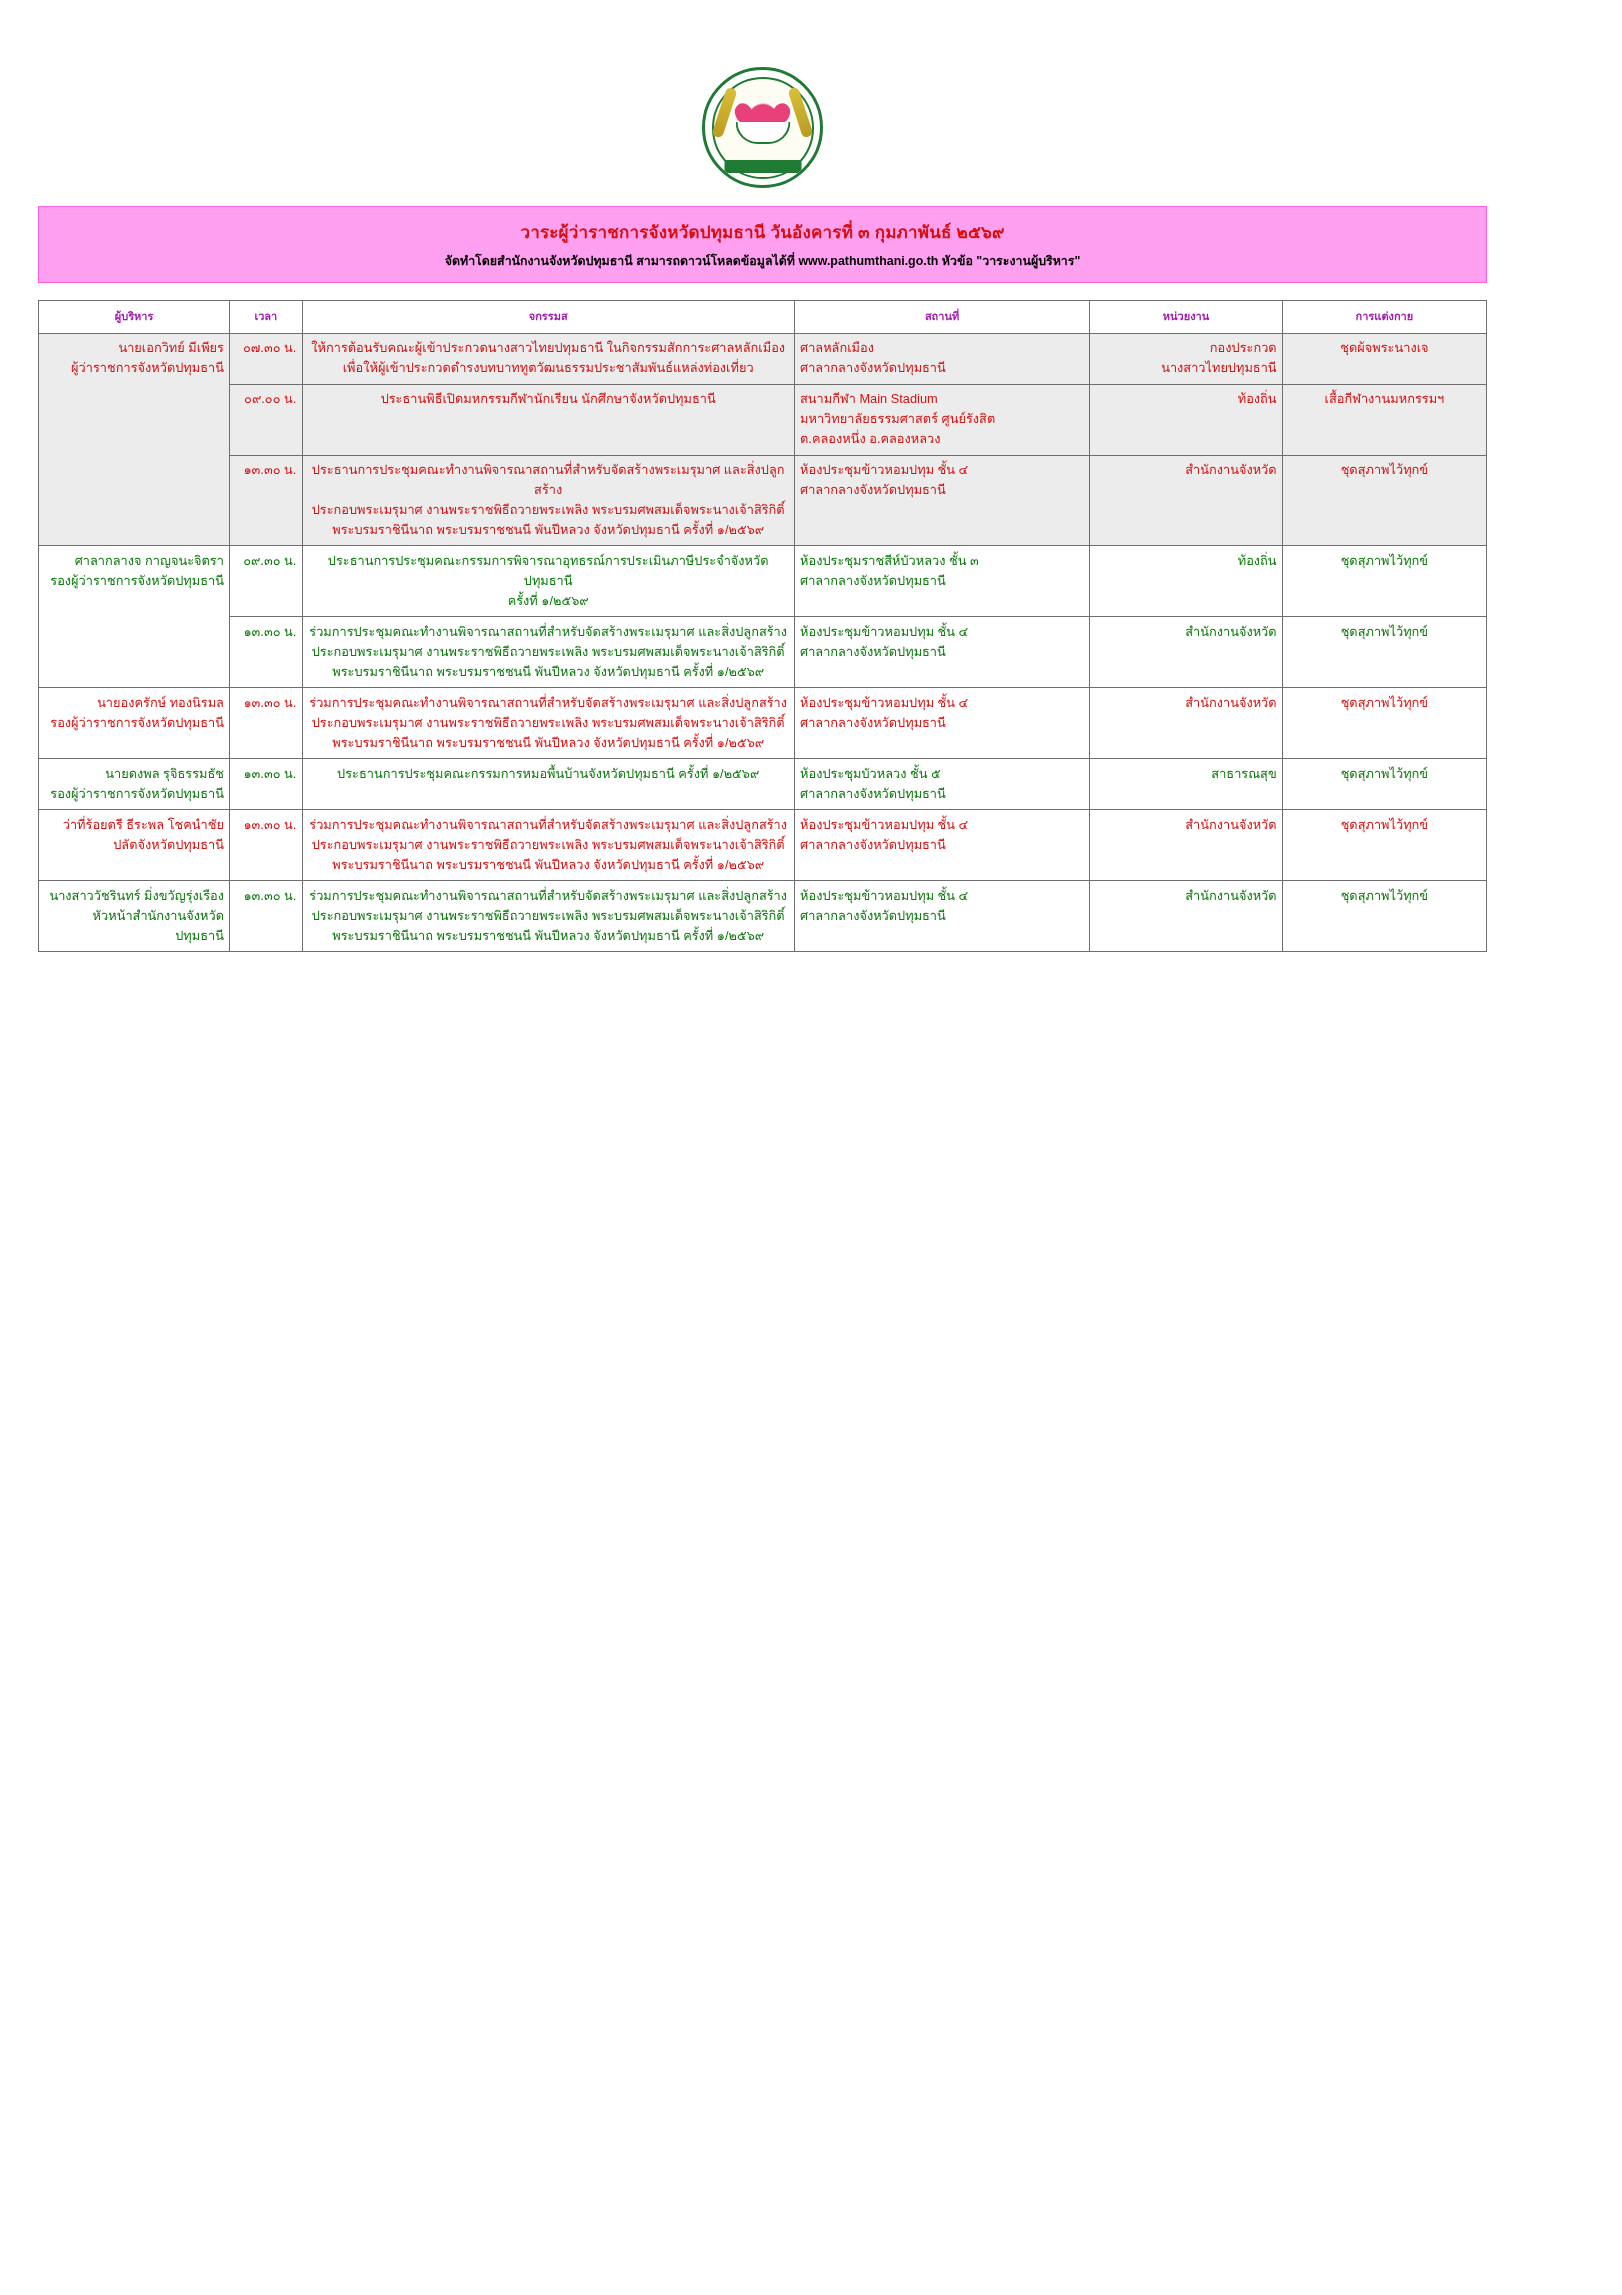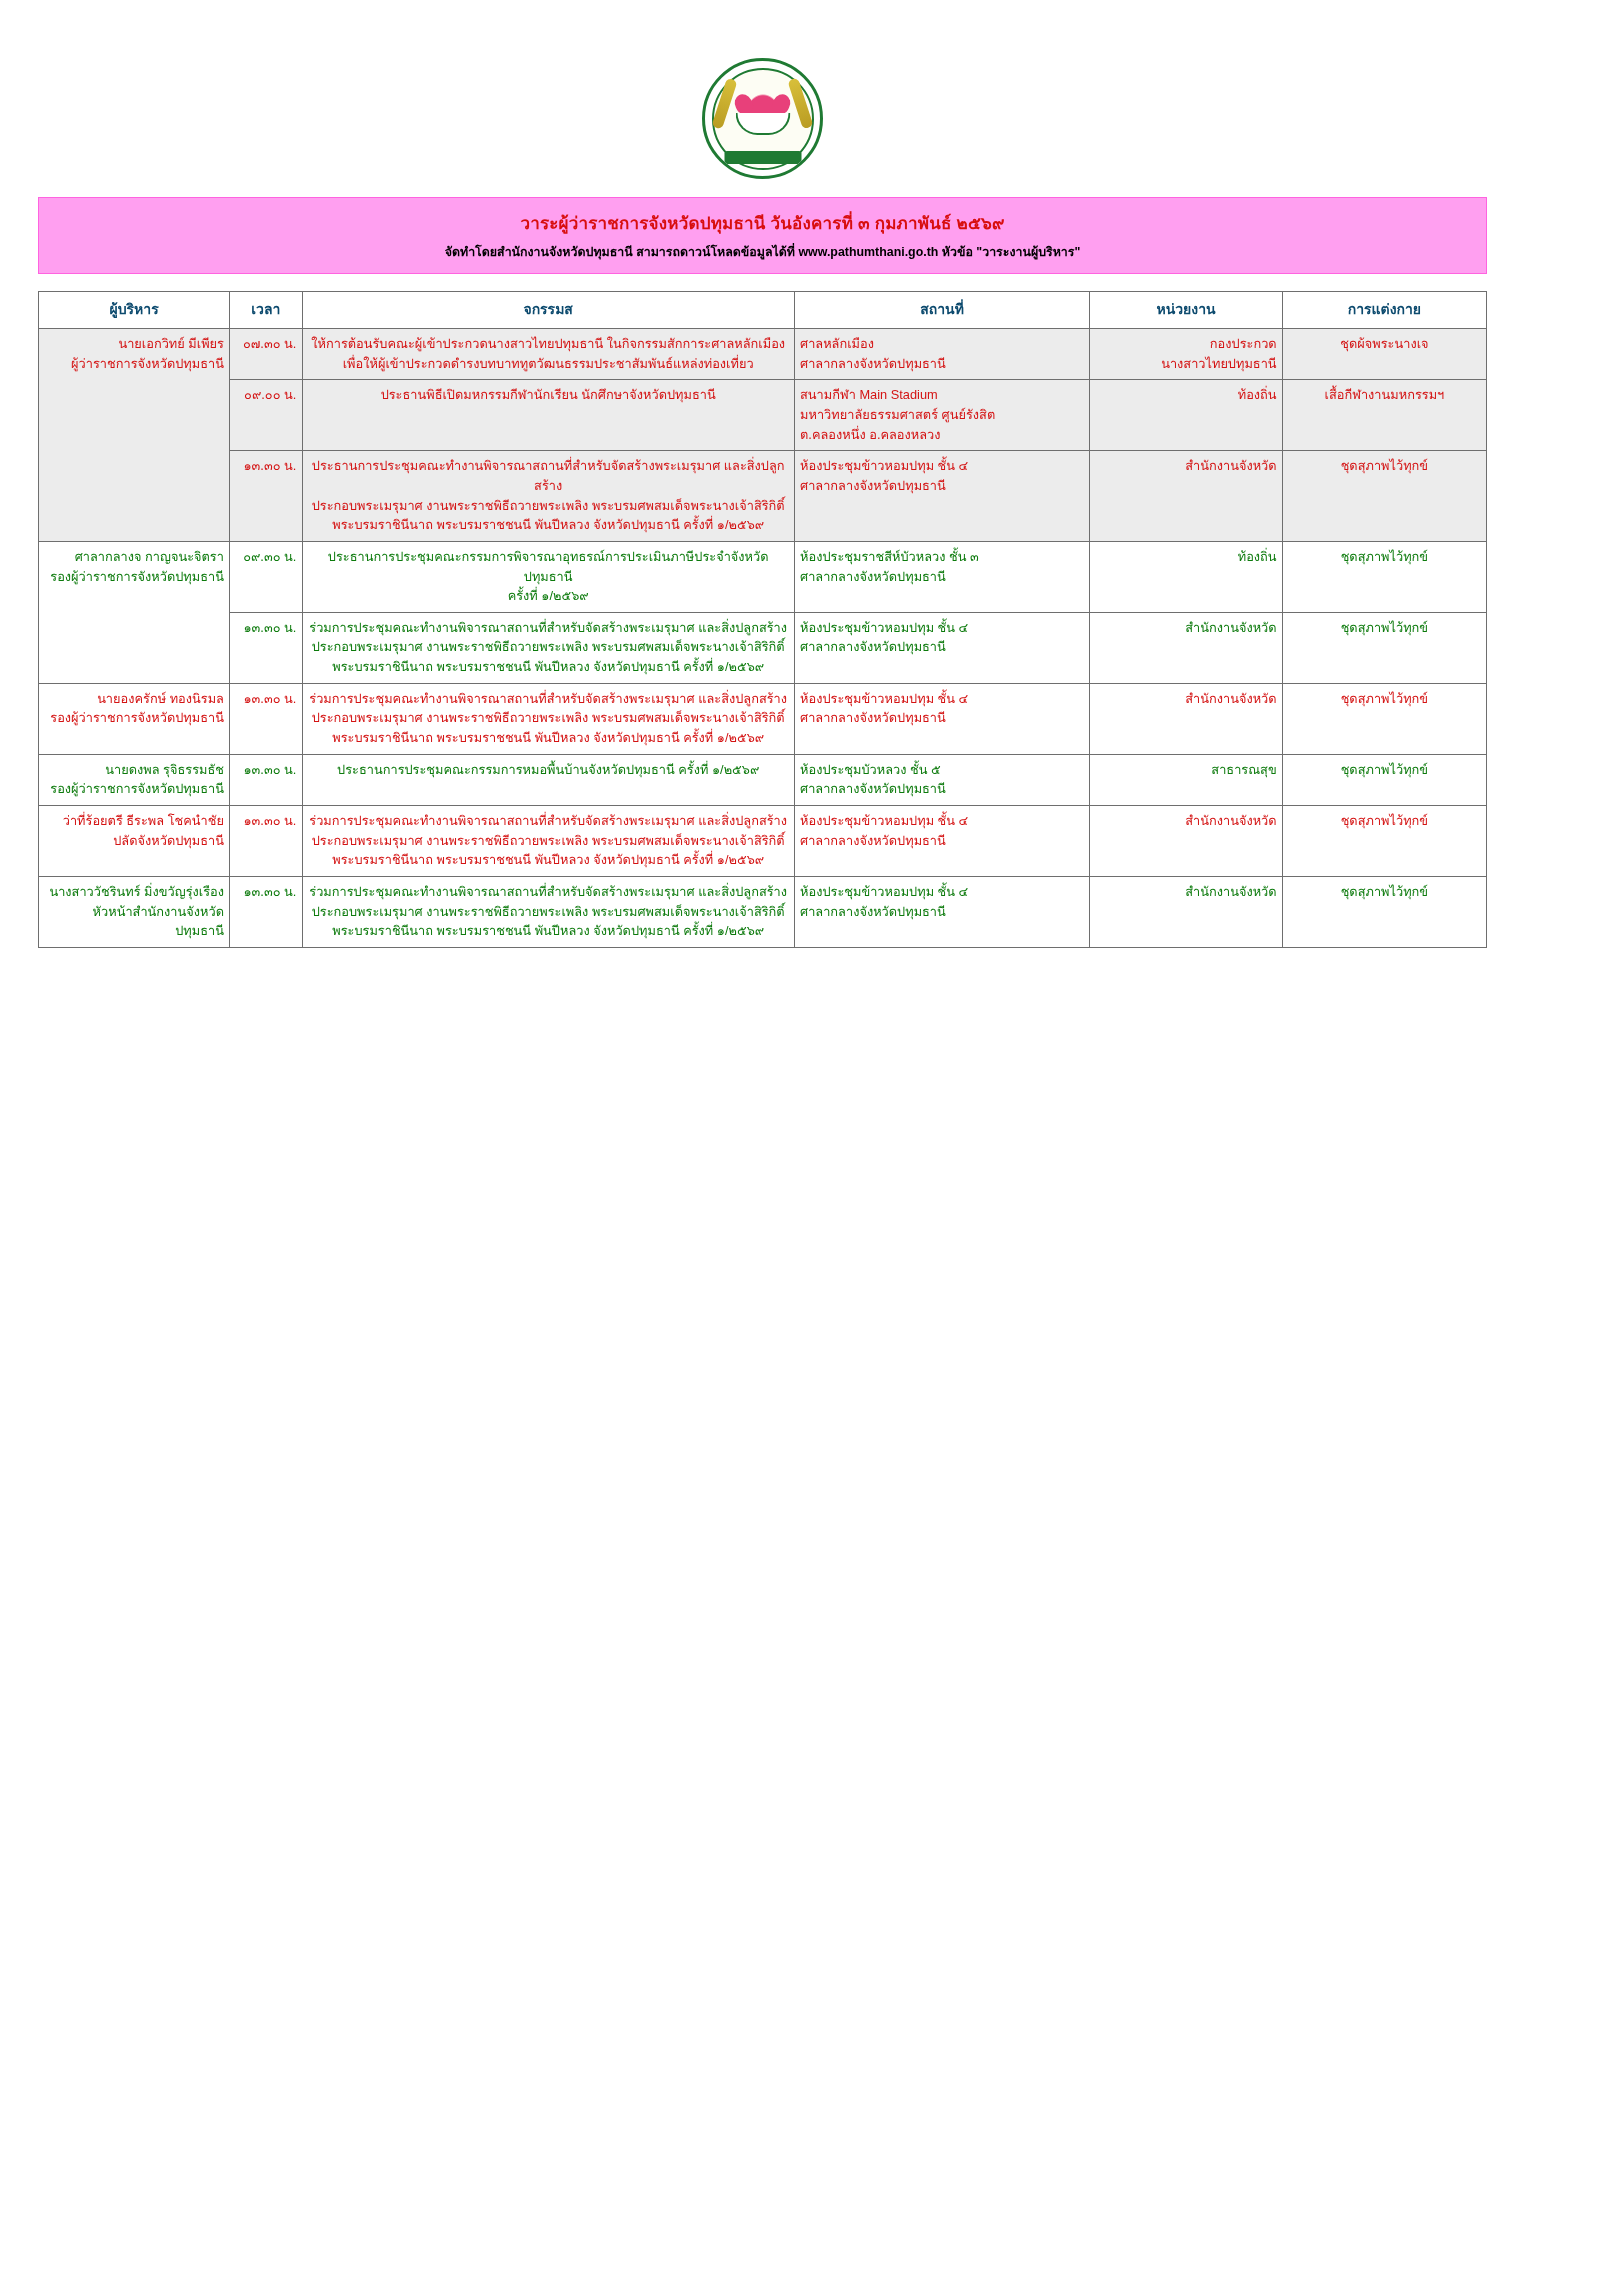--- a/index.html
+++ b/index.html
@@ -11,21 +11,21 @@
     width: 1623px;
     height: 2295px;
     font-family: "Liberation Sans", sans-serif;
     color: #000;
   }
   .page {
     width: 1525px;
     height: 2295px;
     position: relative;
     box-sizing: border-box;
-    padding: 0 38px;
+    padding: 9px 38px;
   }
   
   .emblem-wrap {
     display: flex;
     justify-content: center;
     padding-top: 58px;
     padding-bottom: 18.3px;
   }
   .emblem {
     width: 115px;
@@ -125,23 +125,23 @@
   table.agenda th, table.agenda td {
     border: 0.7px solid #6e6e6e;
     vertical-align: top;
     padding: 4.6px 5.2px 5.9px;
     font-size: 12.8px;
     line-height: 1.55;
   }
   table.agenda thead th {
     background: #ffffff;
     text-align: center;
-    color: #0c4a6e;
+    color: #a21caf;
     font-weight: bold;
-    font-size: 14px;
+    font-size: 11px;
     padding: 6.5px 2.6px 7.9px;
     vertical-align: middle;
   }
   col.c-exec { width: 13.2%; }
   col.c-time { width: 5.0%; }
   col.c-task { width: 34.0%; }
   col.c-place { width: 20.4%; }
   col.c-org  { width: 13.3%; }
   col.c-dress{ width: 14.1%; }
 

